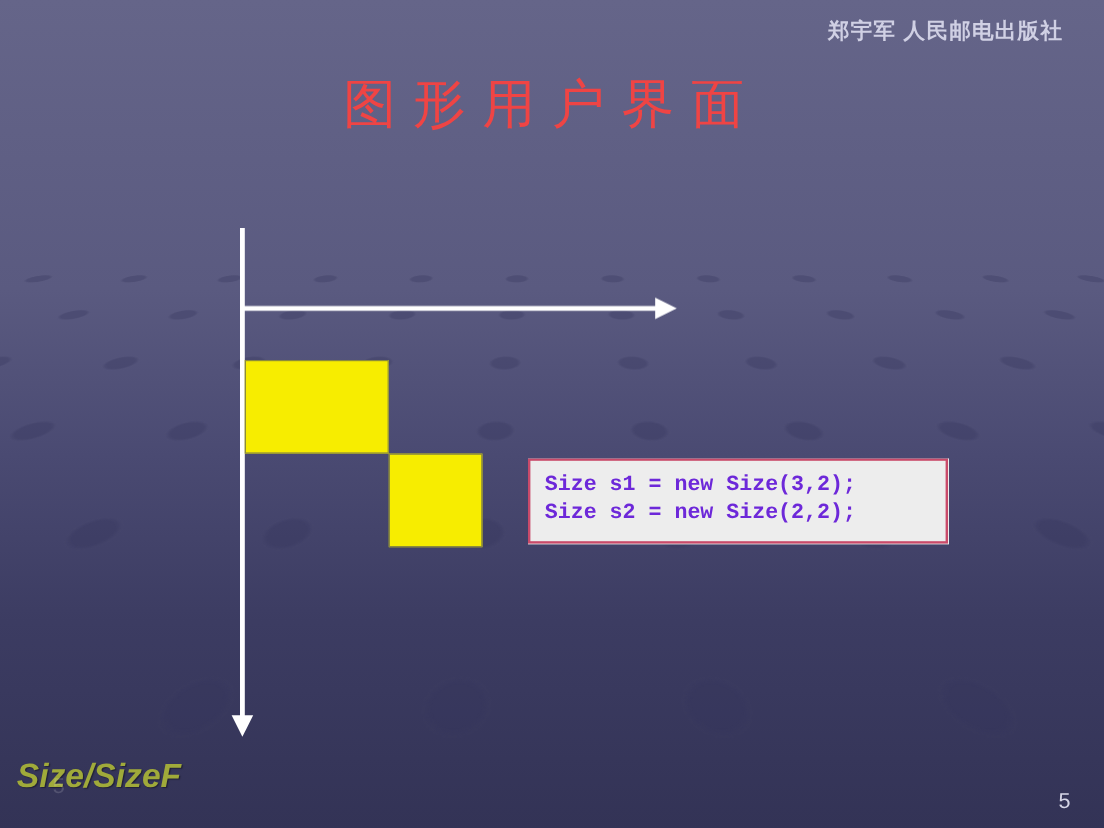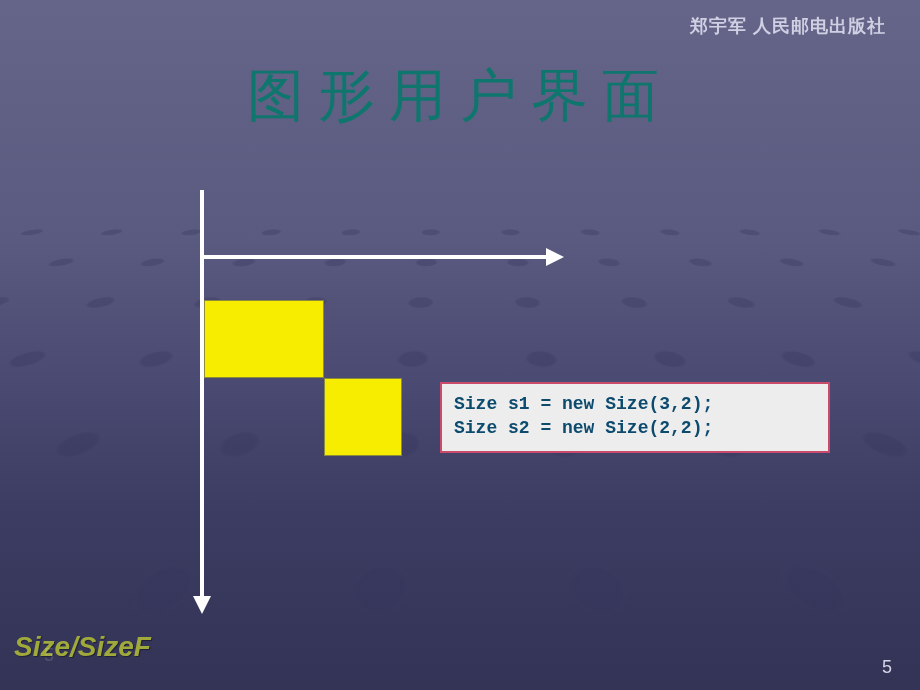--- a/index.html
+++ b/index.html
@@ -33,22 +33,22 @@
       font-weight: bold;
       letter-spacing: 1px;
       margin-left: 23px;
     }
     .slide-title {
       position: absolute;
       top: 58px;
       left: 0;
       width: 100%;
       text-align: center;
-      color: #0f766e;
-      font-size: 57px;
+      color: #ef4444;
+      font-size: 44px;
       font-weight: normal;
       letter-spacing: 14px;
       font-family: "SimSun", serif;
     }
     .diagram {
       position: absolute;
       top: 170px;
       left: 110px;
       width: 360px;
       height: 430px;
@@ -102,28 +102,28 @@
       top: 208px;
       width: 78px;
       height: 78px;
       background: #f7ed00;
       border: 1px solid #8b8b3b;
     }
     .code-box {
       position: absolute;
       top: 382px;
       left: 440px;
-      width: 390px;
+      width: 350px;
       background: #ededed;
       border: 2px solid #c94a6a;
       padding: 8px 12px 10px 12px;
       font-family: "Courier New", monospace;
       font-size: 18px;
       font-weight: bold;
-      color: #0c4a6e;
+      color: #6d28d9;
       line-height: 1.35;
       white-space: pre;
     }
     .footer-topic {
       position: absolute;
       bottom: 27px;
       left: 14px;
       color: #a0aa3a;
       font-size: 28px;
       font-weight: bold;

